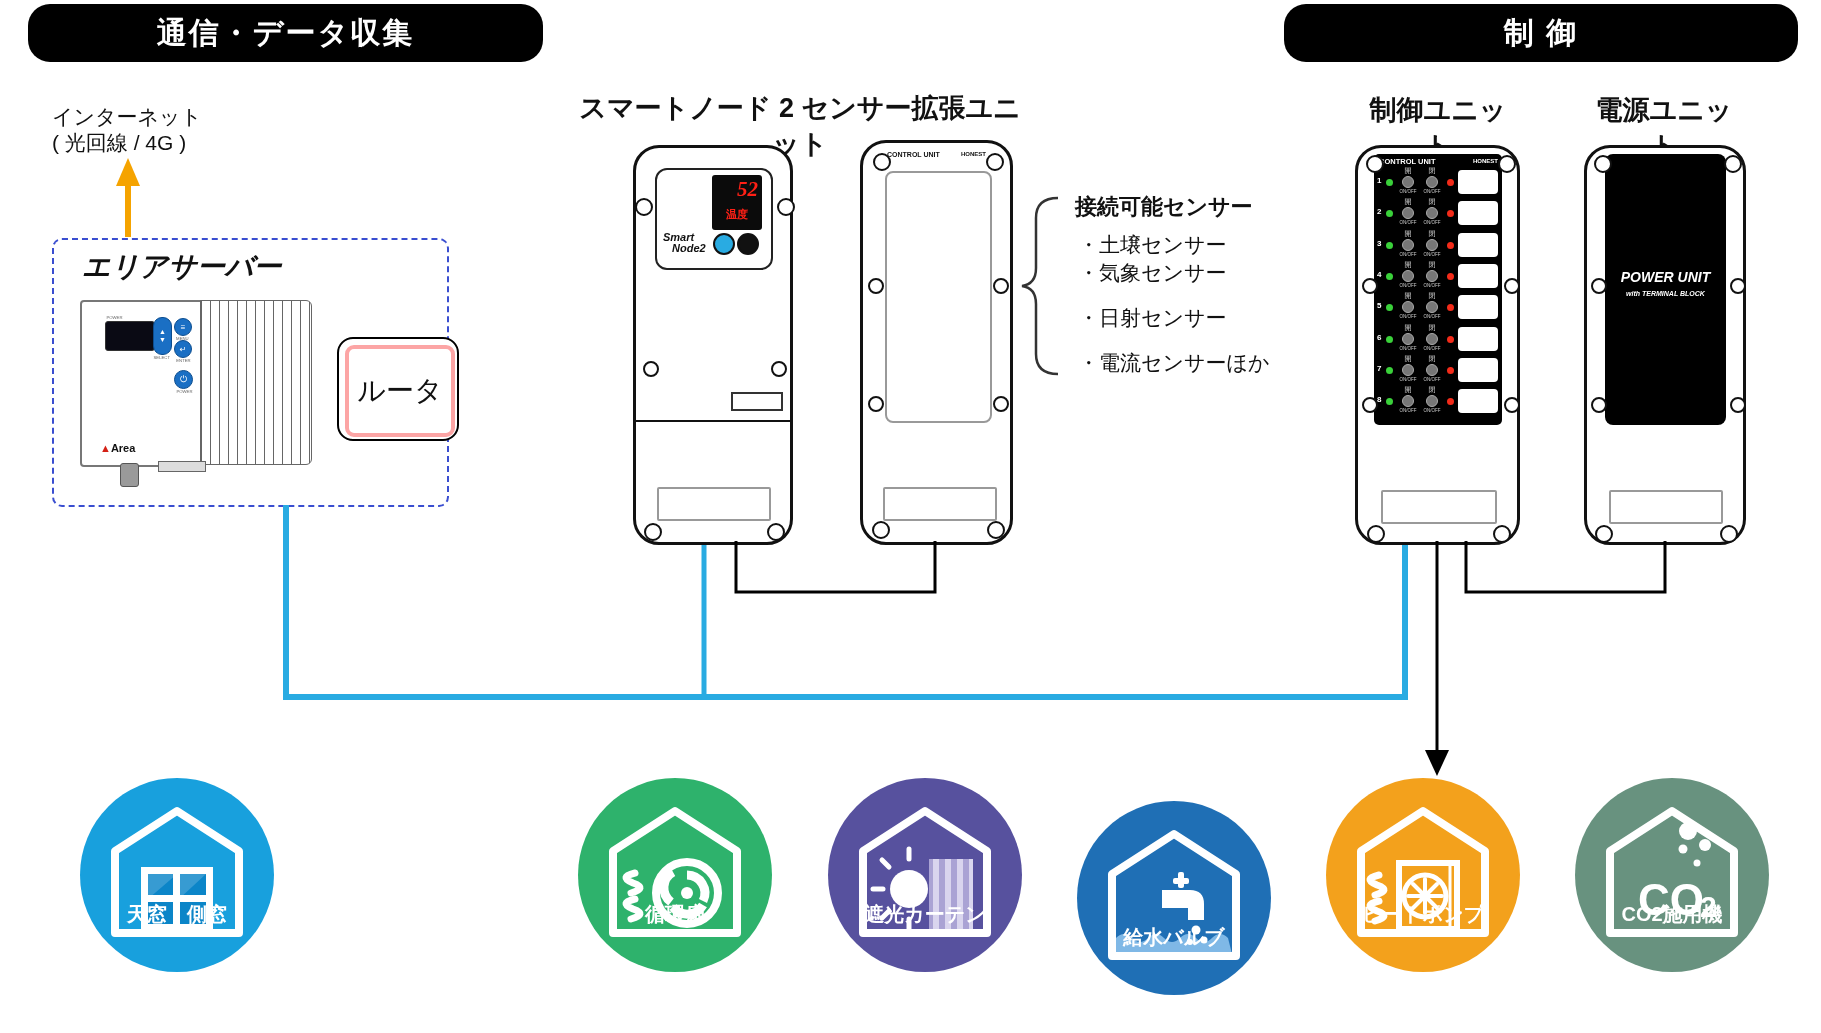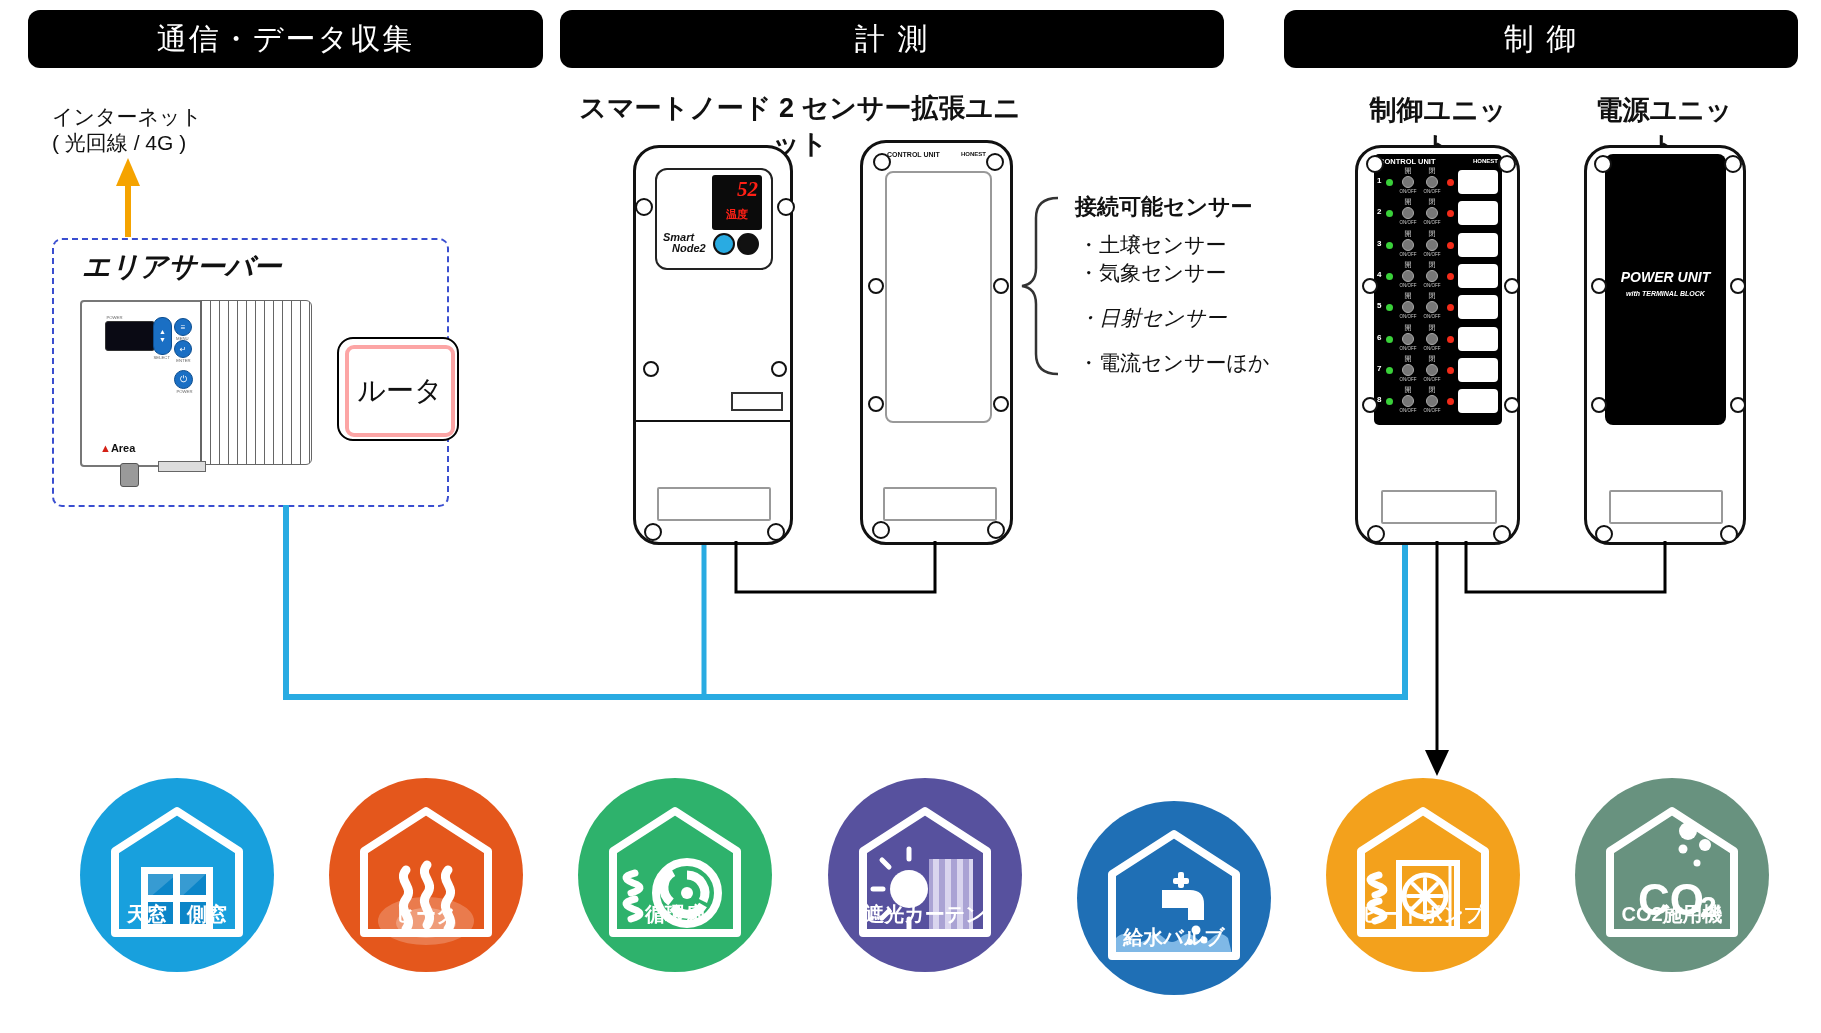--- a/index.html
+++ b/index.html
@@ -1,20 +1,20 @@
 <!DOCTYPE html>
 <html><head>
 <meta charset="utf-8">
 <style>
   html,body{margin:0;padding:0;background:#fff;}
   .stage{position:relative;width:1821px;height:1033px;background:#fff;overflow:hidden;
          font-family:"Liberation Sans","DejaVu Sans",sans-serif;color:#111;}
   .abs{position:absolute;}
-  .hdr{position:absolute;top:10px;height:58px;background:#000;border-radius:12px;
-       color:#fff;font-size:30px;font-weight:normal;display:flex;align-items:center;justify-content:center;letter-spacing:2px;}
+  .hdr{position:absolute;top:4px;height:58px;background:#000;border-radius:22px;
+       color:#fff;font-size:30px;font-weight:bold;display:flex;align-items:center;justify-content:center;letter-spacing:2px;}
   .jp-title{position:absolute;font-weight:bold;color:#111;}
   .device{position:absolute;background:#fff;border:3px solid #111;border-radius:26px;}
   .screw{position:absolute;background:#fff;border:2px solid #111;border-radius:50%;}
   .s14{width:14px;height:14px;} .s12{width:12px;height:12px;}
   .innerRect{position:absolute;border:2px solid #999;border-radius:8px;background:#fff;}
   .labelRect{position:absolute;border:2px solid #999;border-radius:2px;background:#fff;}
   .blackPanel{position:absolute;background:#000;border-radius:5px;}
   .tinyWhite{position:absolute;color:#fff;font-weight:bold;}
   .cu-row{position:absolute;left:0;width:128px;height:30px;}
   .cu-num{position:absolute;left:3px;top:9px;font-size:8px;color:#fff;font-weight:bold;}
@@ -33,23 +33,20 @@
   .seg{font-family:Liberation Serif, serif;font-weight:bold;}
 </style>
 </head>
 <body>
 
 <div class="stage">
 
   <div class="hdr" style="left:28px;width:515px;">
     <span>通信・データ収集</span>
   </div>
-  <div class="hdr" style="left:560px;width:664px;">
-    <span>計 測</span>
-  </div>
   <div class="hdr" style="left:1284px;width:514px;">
     <span>制 御</span>
   </div>
 
   <div class="abs" style="left:52px;top:104px;font-size:21px;line-height:26px;">
     <div>インターネット</div>
     <div>( 光回線 / 4G )</div>
   </div>
 
   <div class="abs" style="left:52px;top:238px;width:393px;height:265px;border:2px dashed #3a4ed0;border-radius:10px;"></div>
@@ -127,21 +124,21 @@
     <div class="screw s12" style="left:130px;top:253px;"></div>
     <div class="labelRect" style="left:20px;top:344px;width:110px;height:30px;"></div>
     <div class="screw s14" style="left:9px;top:378px;"></div>
     <div class="screw s14" style="left:124px;top:378px;"></div>
   </div>
 
   <div class="jp-title" style="left:1075px;top:192px;font-size:22px;">接続可能センサー</div>
   <div class="abs" style="left:1078px;top:231px;font-size:21px;">
     <div style="">・土壌センサー</div>
     <div style="margin-bottom:17px;">・気象センサー</div>
-    <div style="margin-bottom:17px;font-style:italic;">・日射センサー</div>
+    <div style="margin-bottom:17px;">・日射センサー</div>
     <div>・電流センサーほか</div>
   </div>
 
   <div class="jp-title" style="left:1357px;top:92px;width:162px;text-align:center;font-size:27px;">制御ユニット</div>
   <div class="jp-title" style="left:1583px;top:92px;width:162px;text-align:center;font-size:27px;">電源ユニット</div>
 
   <div class="device" style="left:1355px;top:145px;width:159px;height:394px;">
     <div class="blackPanel" style="left:16px;top:6px;width:128px;height:271px;">
       <div class="tinyWhite" style="left:5px;top:3px;font-size:7.5px;">CONTROL UNIT</div>
       <div class="tinyWhite" style="right:4px;top:4px;font-size:6px;">HONEST</div>
@@ -331,34 +328,20 @@
       <rect x="71" y="99" width="58" height="50" fill="#0b85c8"></rect>
       <polygon points="71,99 100,99 71,124" fill="#ffffff" opacity="0.18"></polygon>
       <polygon points="102,99 129,99 102,124" fill="#ffffff" opacity="0.18"></polygon>
       <rect x="96" y="99" width="7" height="50" fill="#fff"></rect>
       <rect x="71" y="120" width="58" height="7" fill="#fff"></rect>
       <polygon points="100,36 38,76 38,158 162,158 162,76" fill="none" stroke="#fff" stroke-width="8" stroke-linejoin="round"></polygon>
     </svg>
     <div class="icon-label">天窓・側窓</div>
   </div>
 
-  <div class="icon" style="left:326px;top:775px;">
-    <svg width="200" height="200" viewBox="0 0 200 200">
-      <circle cx="100" cy="100" r="97" fill="#e4571c"></circle>
-      <ellipse cx="100" cy="146" rx="48" ry="24" fill="#fff" opacity="0.22"></ellipse>
-      <ellipse cx="100" cy="148" rx="30" ry="15" fill="#fff" opacity="0.25"></ellipse>
-      <g stroke="#fff" stroke-width="9" fill="none" stroke-linecap="round">
-        <path d="M80,95 c-9,11 9,17 0,29 c-9,12 9,18 0,30"></path>
-        <path d="M101,90 c-9,11 9,17 0,29 c-9,12 9,18 0,31"></path>
-        <path d="M122,95 c-9,11 9,17 0,29 c-9,12 9,18 0,30"></path>
-      </g>
-      <polygon points="100,36 38,76 38,158 162,158 162,76" fill="none" stroke="#fff" stroke-width="8" stroke-linejoin="round"></polygon>
-    </svg>
-    <div class="icon-label">ヒータ</div>
-  </div>
 
   <div class="icon" style="left:575px;top:775px;">
     <svg width="200" height="200" viewBox="0 0 200 200">
       <circle cx="100" cy="100" r="97" fill="#2eb26c"></circle>
       <g stroke="#fff" stroke-width="7" fill="none" stroke-linecap="round">
         <path d="M60,98 q-17,4 -2,10 q15,5 -2,10"></path>
         <path d="M60,124 q-17,4 -2,10 q15,5 -2,10"></path>
       </g>
       <circle cx="112" cy="118" r="31" fill="none" stroke="#fff" stroke-width="8"></circle>
       <g stroke="#fff" stroke-width="9" fill="none">

